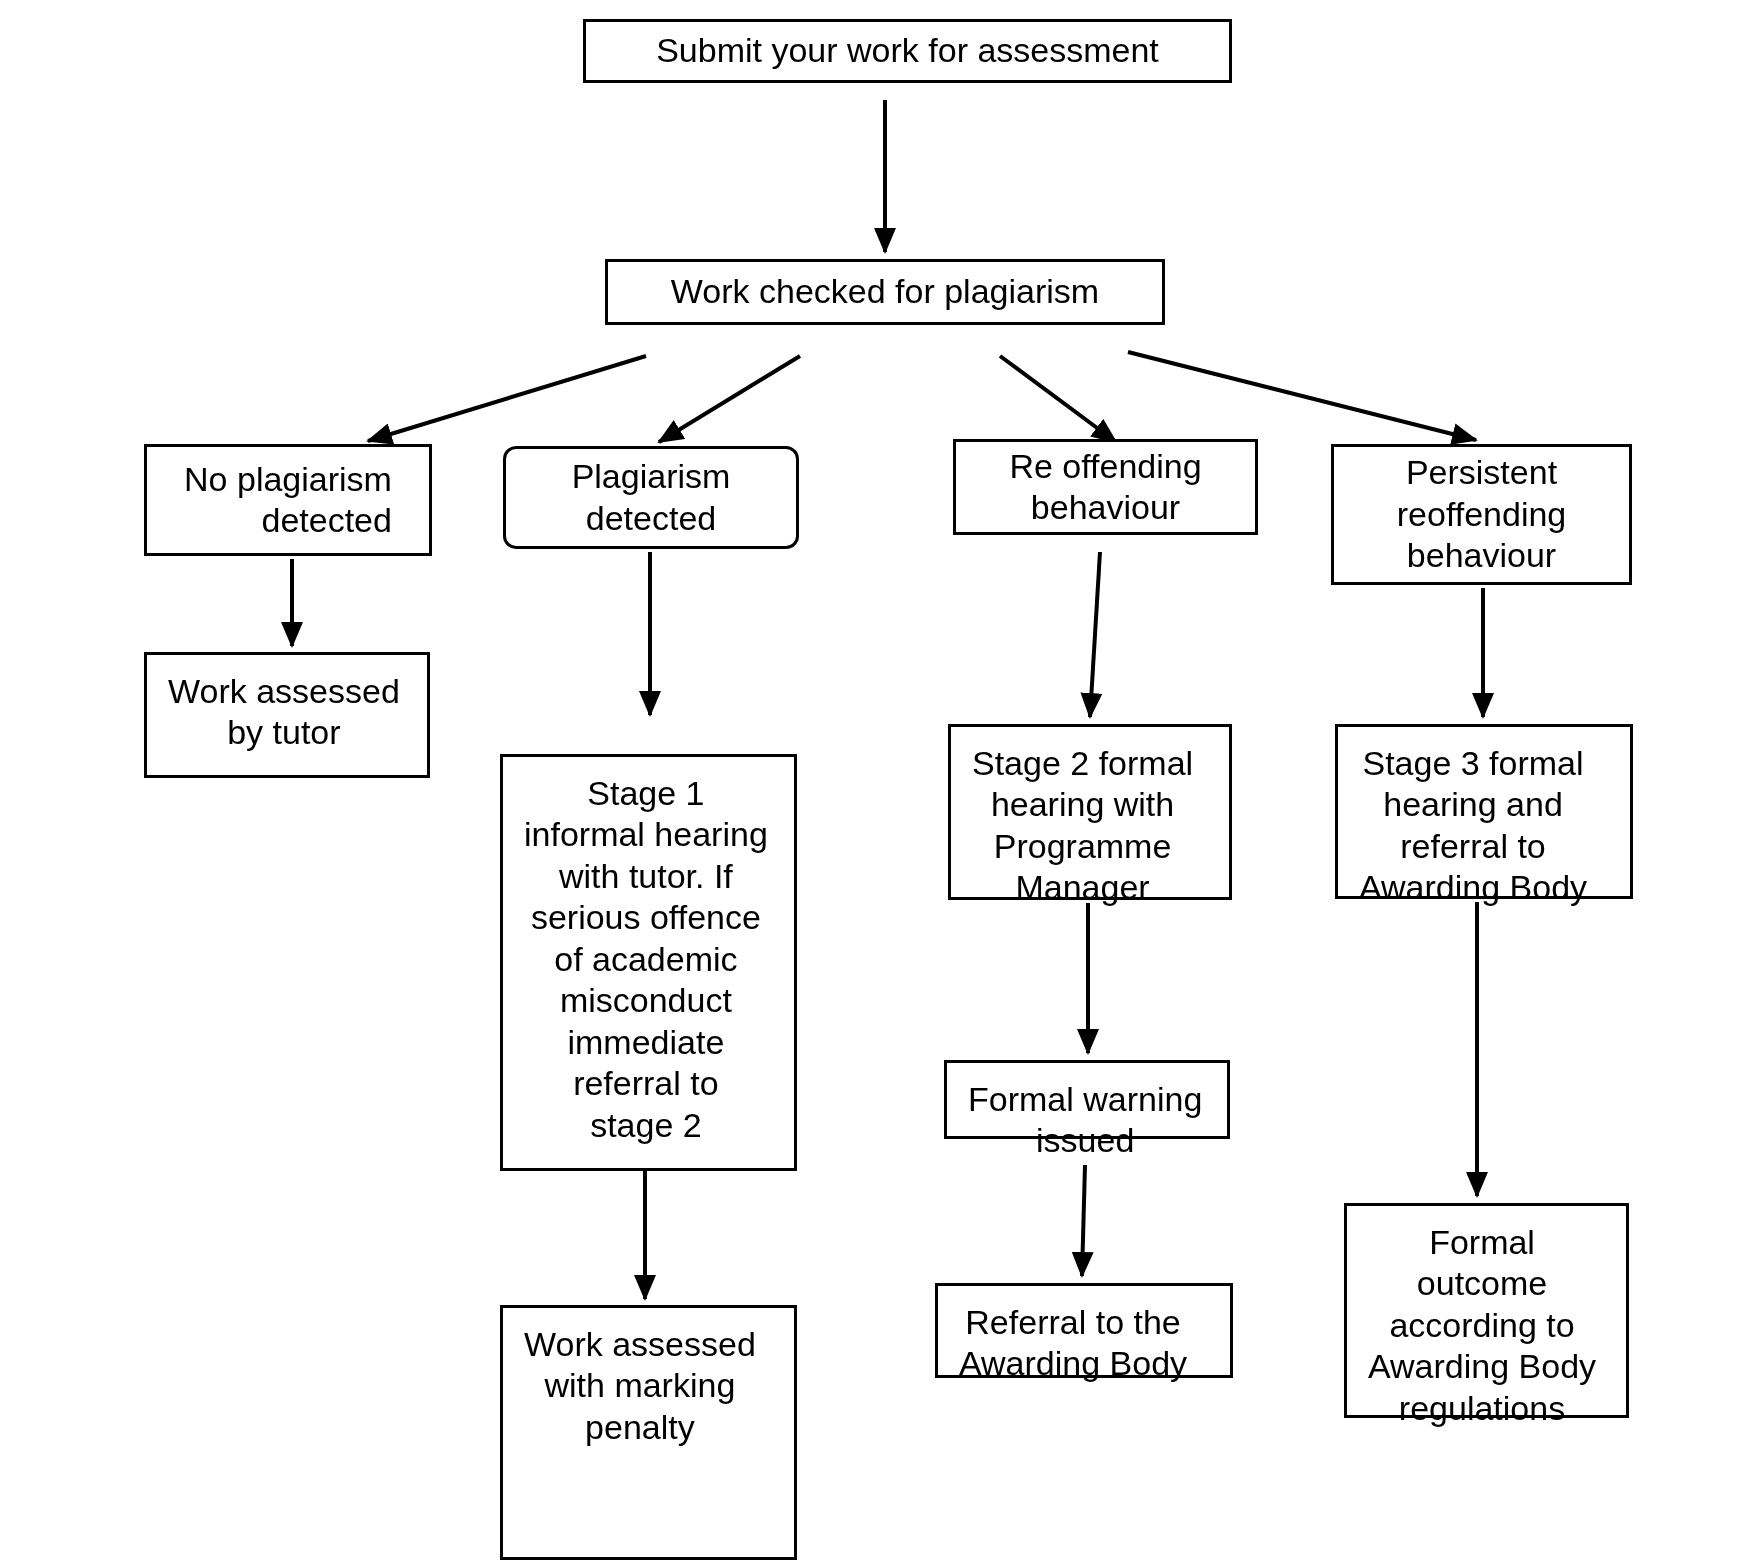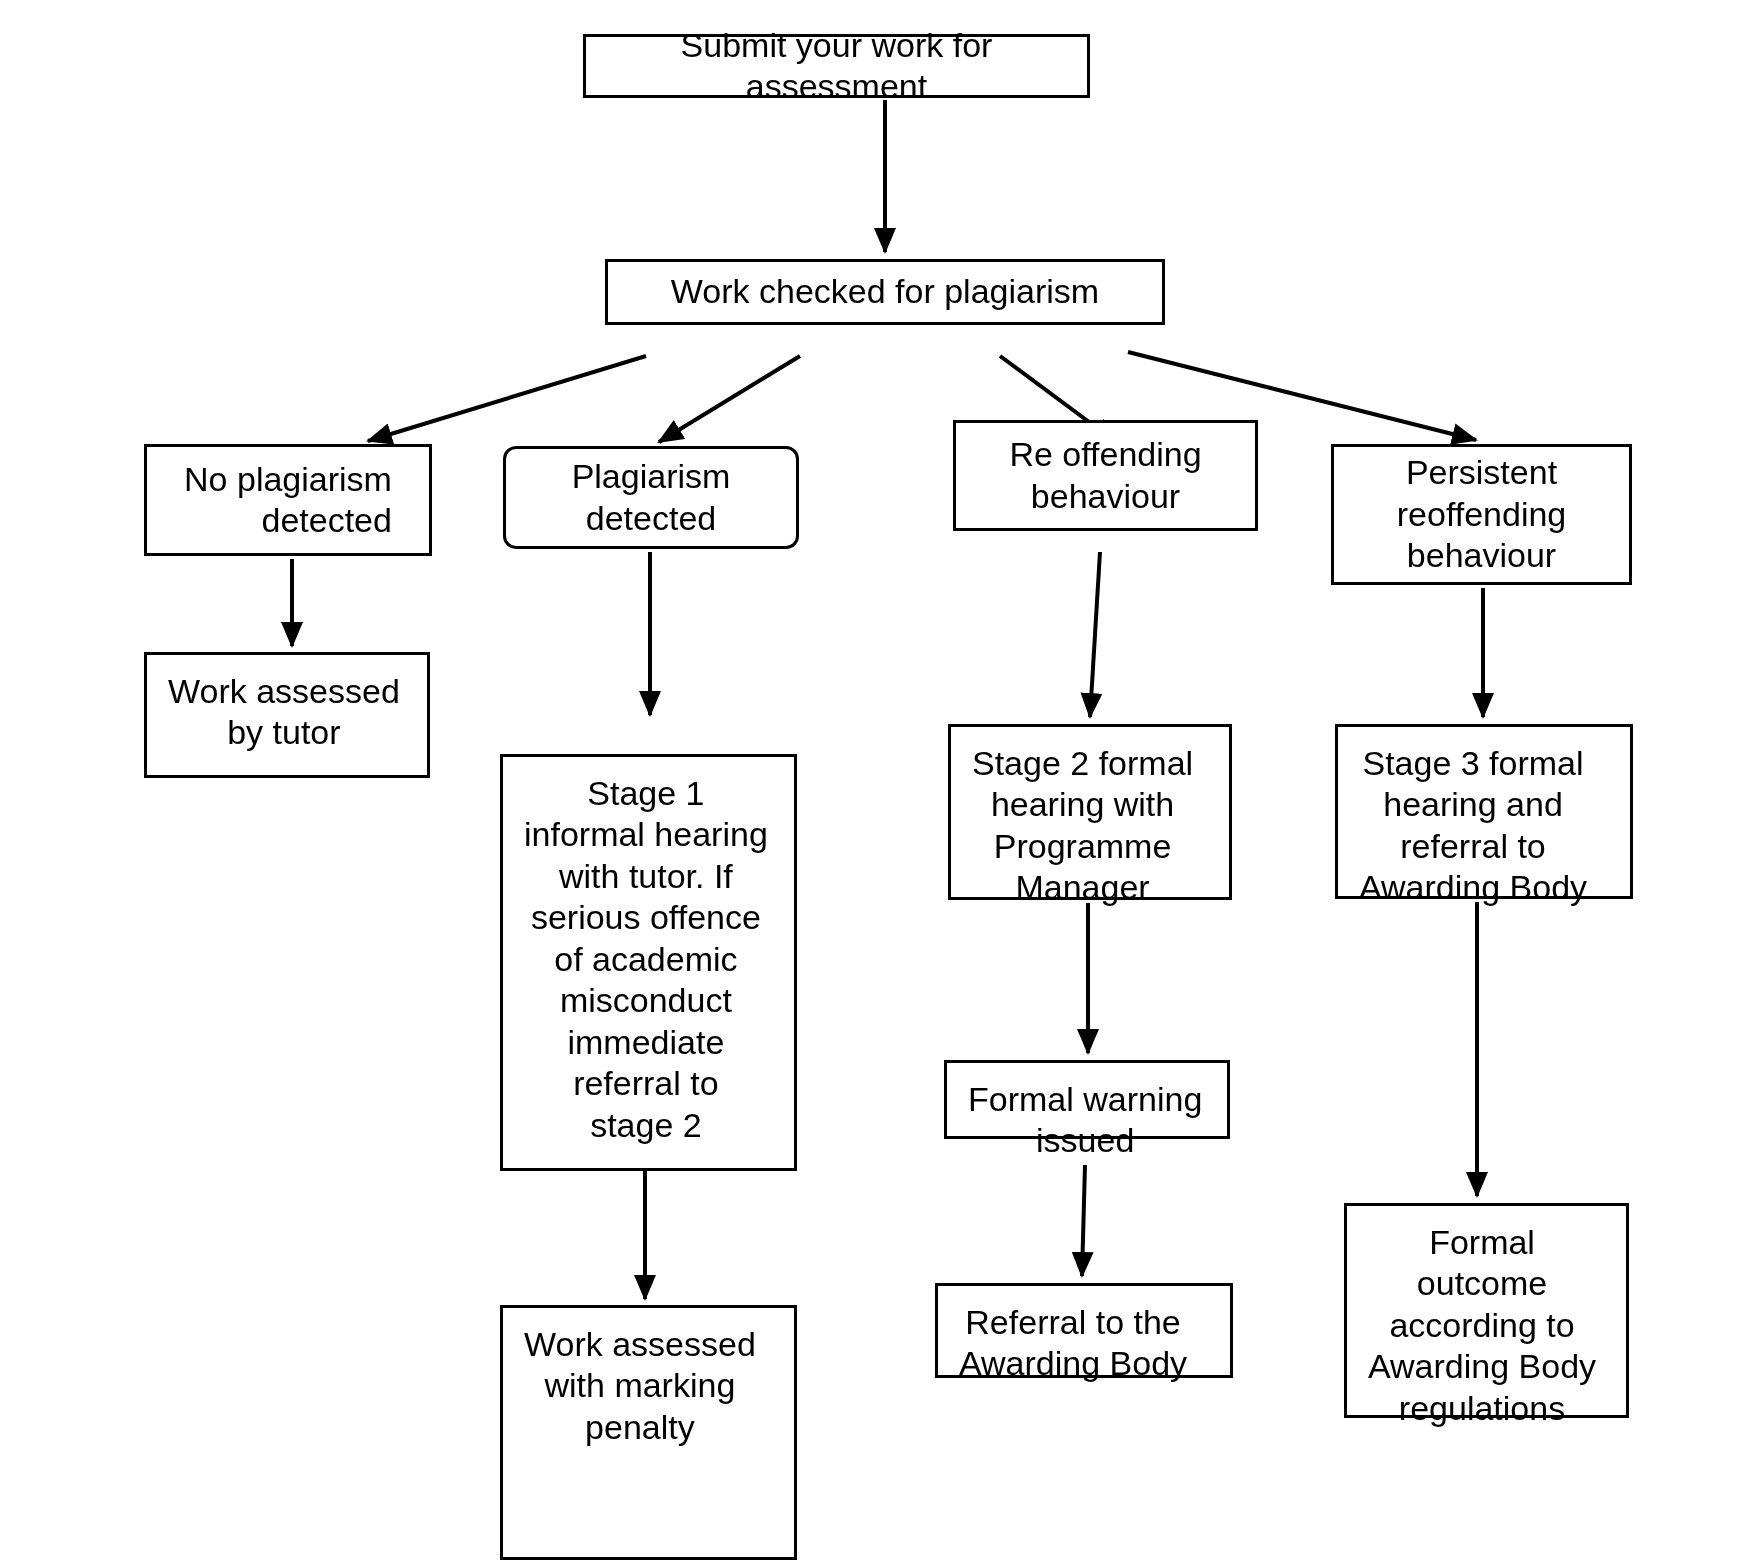--- a/index.html
+++ b/index.html
@@ -32,25 +32,25 @@
     text-align: center;
     padding: 4px 8px;
   }
   .node.left {
     align-items: flex-start;
     justify-content: flex-start;
     text-align: center;
     padding: 16px 10px 8px 21px;
   }
   
-  #n-submit          { left: 583px;  top: 34px;   width: 507px; height: 64px; }
+  #n-submit          { left: 583px;  top: 19px;   width: 649px; height: 64px; }
   #n-checked         { left: 605px;  top: 259px;  width: 560px; height: 66px; }
   #n-no-plagiarism   { left: 144px;  top: 444px;  width: 288px; height: 112px; text-align: right; }
   #n-plagiarism      { left: 503px;  top: 446px;  width: 296px; height: 103px; border-radius: 13px; }
-  #n-reoffending     { left: 953px;  top: 420px;  width: 305px; height: 111px; }
+  #n-reoffending     { left: 953px;  top: 439px;  width: 305px; height: 96px; }
   #n-persistent      { left: 1331px; top: 444px;  width: 301px; height: 141px; }
   #n-assessed-tutor  { left: 144px;  top: 652px;  width: 286px; height: 126px; }
   #n-stage1          { left: 500px;  top: 722px;  width: 297px; height: 417px; margin-top: 32px; }
   #n-stage2          { left: 948px;  top: 724px;  width: 284px; height: 176px; }
   #n-stage3          { left: 1335px; top: 724px;  width: 298px; height: 175px; }
   #n-formal-warning  { left: 944px;  top: 1060px; width: 286px; height: 79px; }
   #n-referral        { left: 935px;  top: 1283px; width: 298px; height: 95px; }
   #n-formal-outcome  { left: 1344px; top: 1203px; width: 285px; height: 215px; }
   #n-assessed-penalty{ left: 500px;  top: 1305px; width: 297px; height: 255px; }
 </style>

